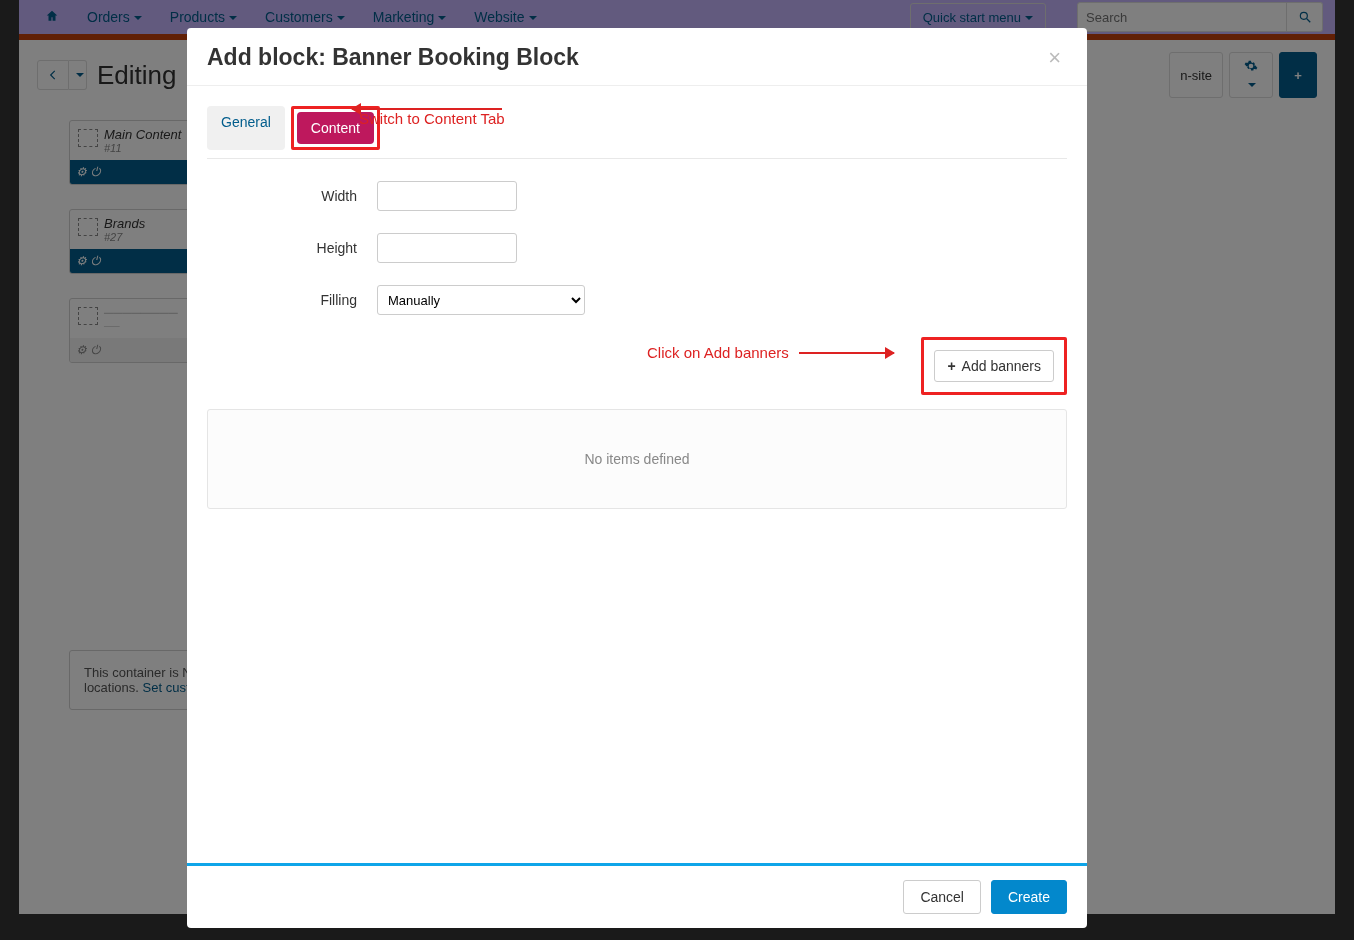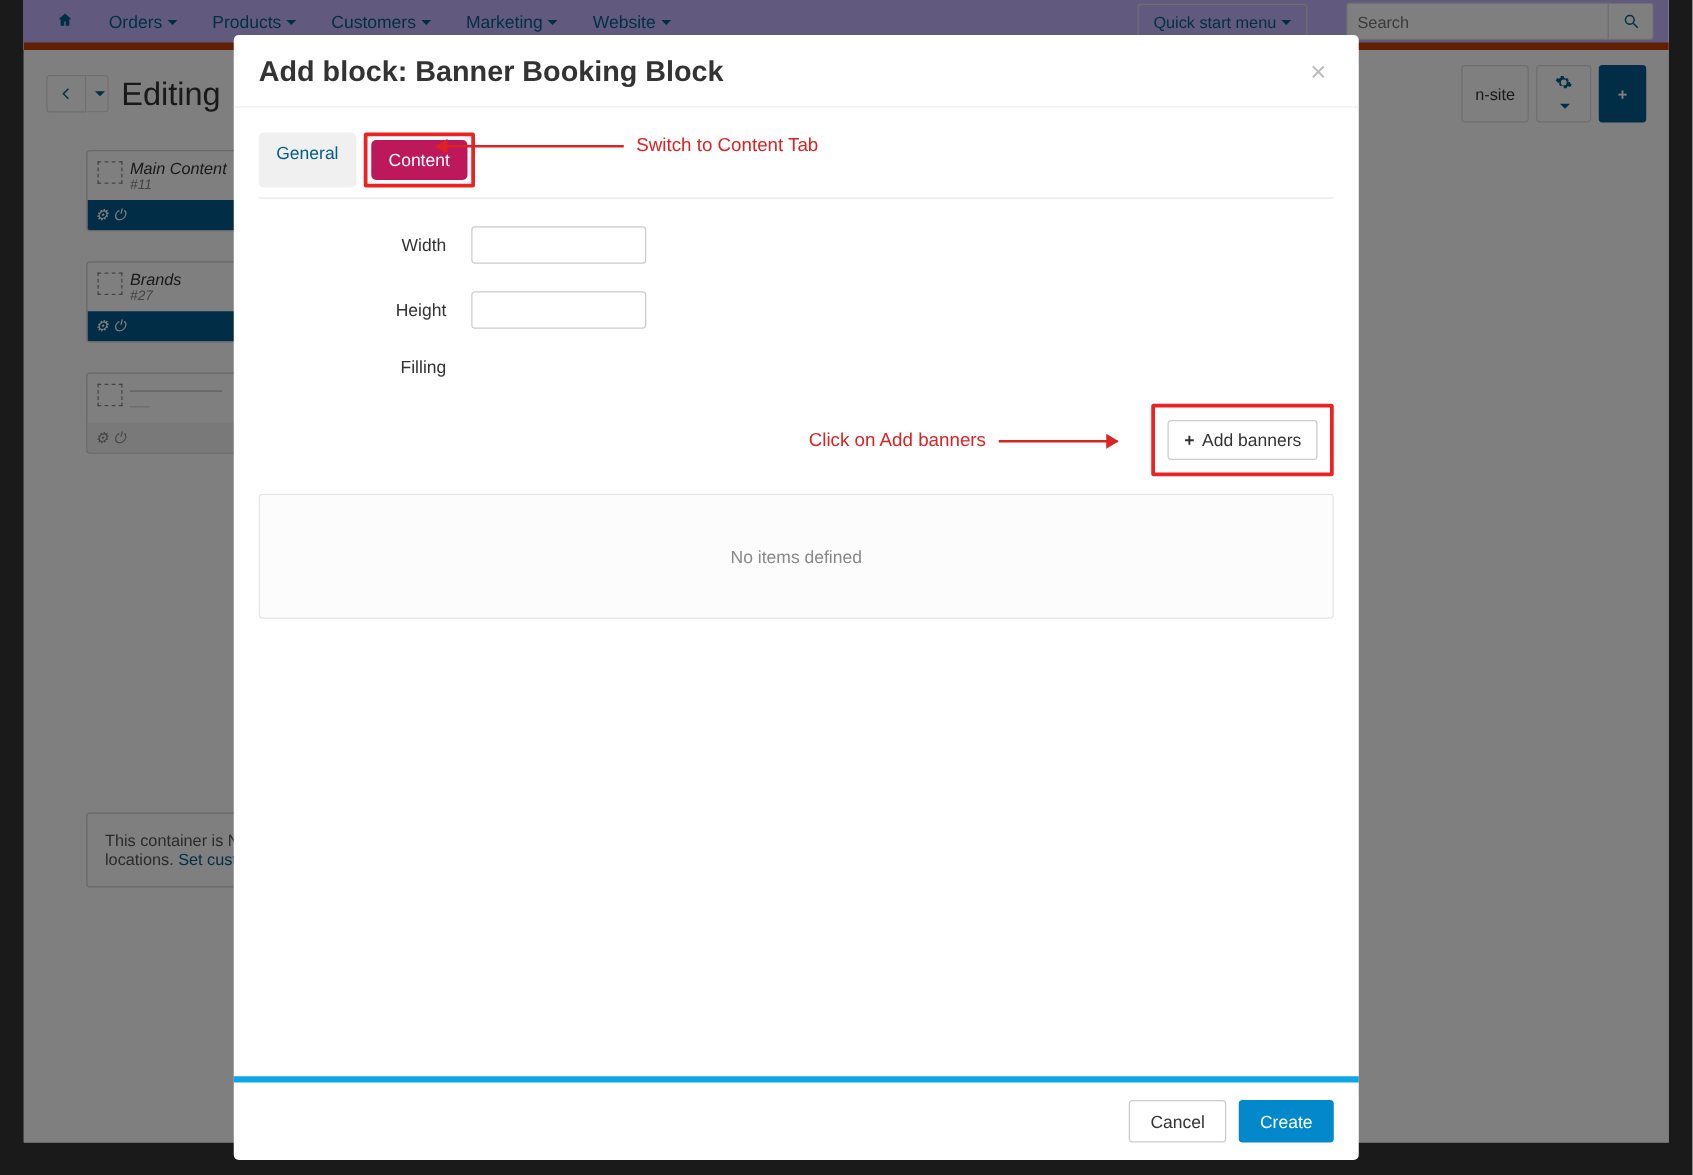--- a/index.html
+++ b/index.html
@@ -335,21 +335,21 @@
     height: 100px;
     display: flex;
     align-items: center;
     justify-content: center;
     color: #888;
     font-size: 14px;
     background: #fcfcfc;
   }
 
   .modal-footer {
-    border-top: 5px solid #0ea5e9;
+    border-top: 3px solid #0ea5e9;
     padding: 14px 20px;
     display: flex;
     justify-content: flex-end;
     gap: 10px;
   }
   .btn {
     padding: 8px 16px;
     border-radius: 3px;
     font-size: 14px;
     cursor: pointer;
@@ -508,35 +508,38 @@
     </div>
     <div class="modal-body">
 
       <div class="tabs">
         <div class="tab inactive">General</div>
         <span class="tab-wrap-highlight">
           <div class="tab active">Content</div>
         </span>
       </div>
 
-      <div class="anno" style="left:162px; top:22px;">
+      <div class="anno" style="left:162px; top:22px;flex-direction:column;">
         <div class="arrow-line arrow-head-left" style="width:150px;"></div>
         <span class="anno-text" style="margin-left:10px;">Switch to Content Tab</span>
       </div>
 
       <div class="form-row">
         <div class="form-label">Width</div>
         <input class="form-input" value="" style="">
       </div>
       <div class="form-row">
         <div class="form-label">Height</div>
         <input class="form-input" value="" style="">
       </div>
       <div class="form-row">
         <div class="form-label">Filling</div>
+        <select class="form-select">
+          <option>Manually</option>
+        </select>
       </div>
 
       <div class="addbanners-row">
         <div class="addbanners-box">
           <button class="addbanners-btn">
             <span class="plus-icon">+</span>
             <span>Add banners</span>
           </button>
         </div>
       </div>

